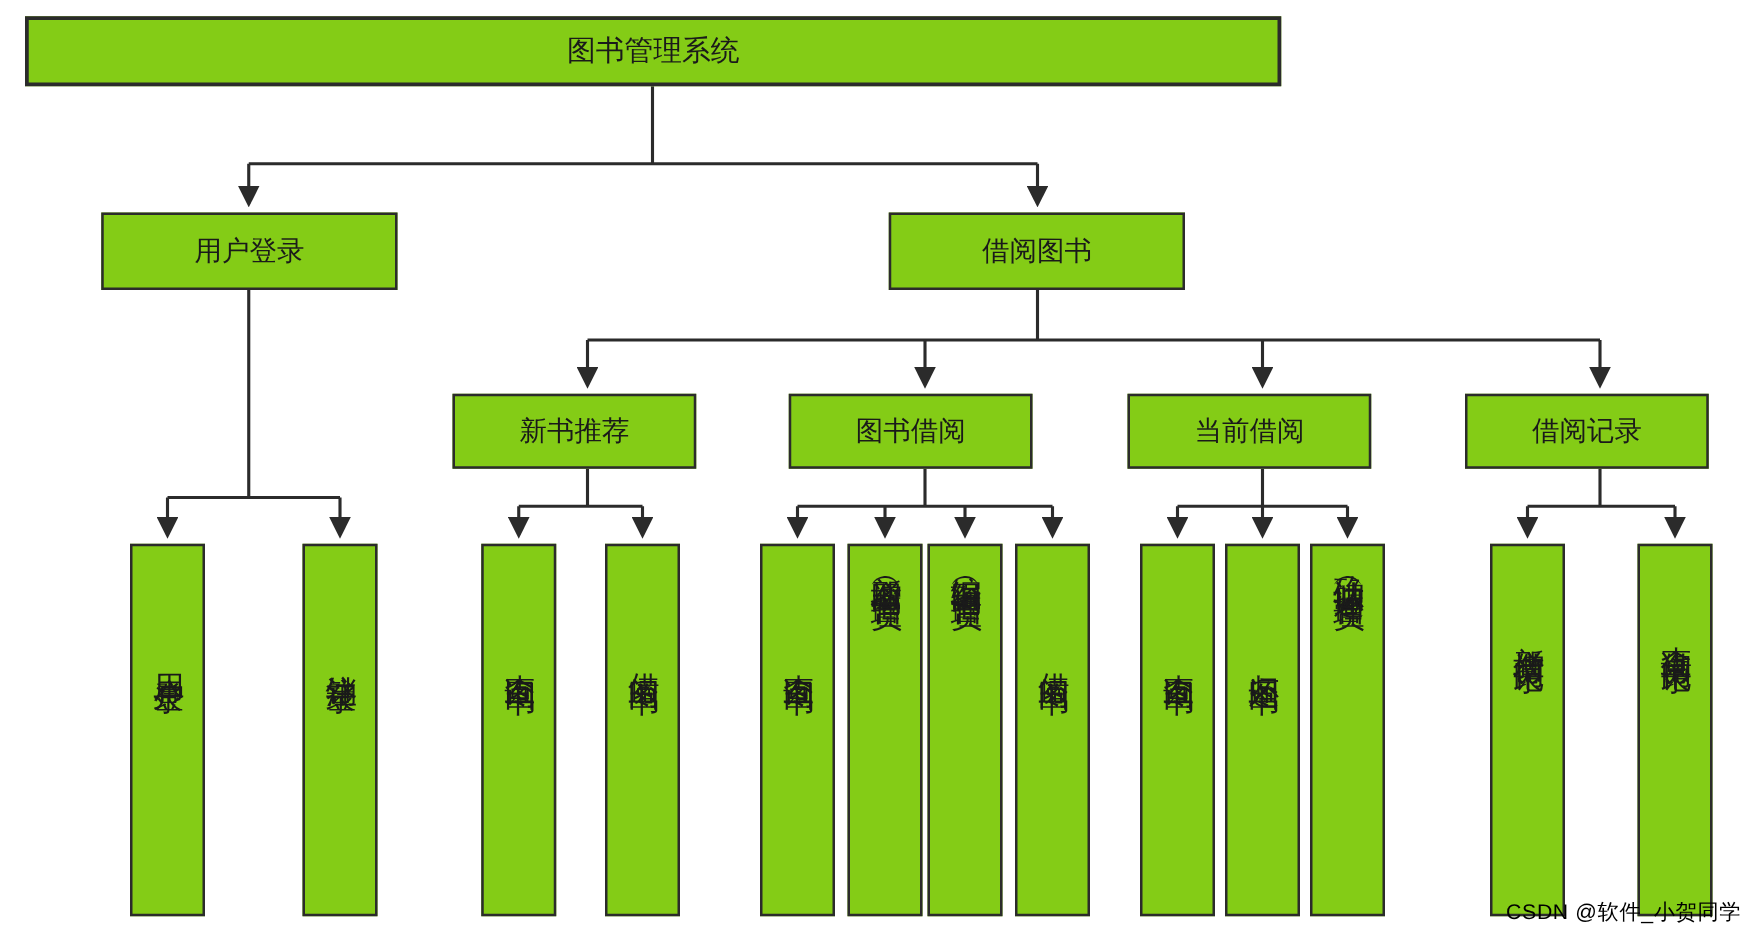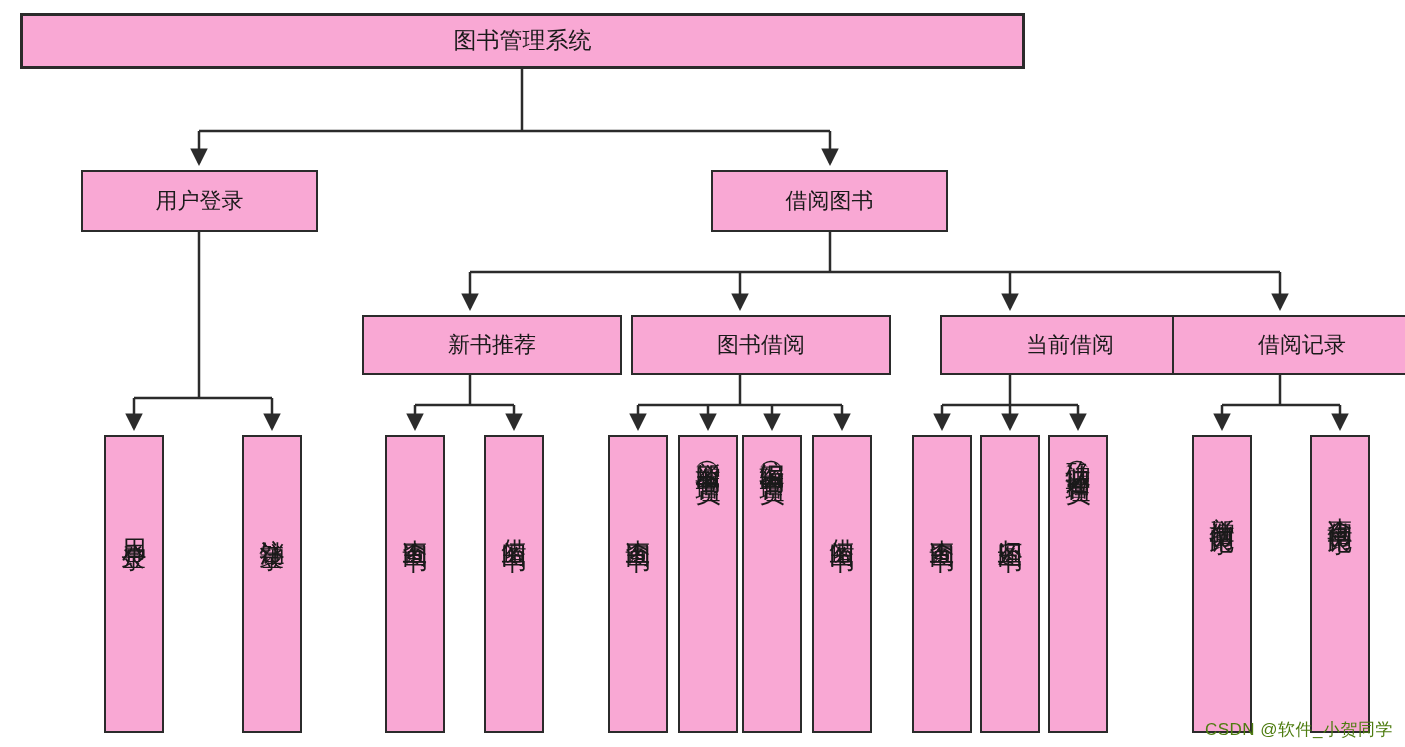--- a/index.html
+++ b/index.html
@@ -21,21 +21,21 @@
     position: absolute;
     left: 0;
     top: 0;
     width: 1405px;
     height: 747px;
     pointer-events: none;
   }
   .node {
     position: absolute;
     box-sizing: border-box;
-    background: #f9a8d4;
+    background: #84cc16;
     border: 2.5px solid #2b2b2b;
     display: flex;
     align-items: center;
     justify-content: center;
     color: #1a1a1a;
     z-index: 2;
   }
   .node-label {
     display: block;
     text-align: center;
@@ -48,21 +48,21 @@
     top: 13px;
     width: 1005px;
     height: 56px;
     border-width: 3px;
   }
   .lvl-root .node-label { font-size: 23px; }
   
   .lvl1 { top: 170px; height: 62px; width: 237px; }
   .lvl1 .node-label { font-size: 22px; }
   
-  .lvl2 { top: 315px; height: 60px; width: 260px; }
+  .lvl2 { top: 315px; height: 60px; width: 195px; }
   .lvl2 .node-label { font-size: 22px; }
   
   .leaf {
     top: 435px;
     height: 298px;
     width: 60px;
     align-items: flex-start;
     justify-content: center;
     padding-top: 4px;
     border-width: 2.5px;
@@ -77,21 +77,21 @@
     max-height: 286px;
   }
   .leaf.leaf-mid .node-label { margin-top: 78px; }
   .leaf.leaf-mid2 .node-label { margin-top: 56px; }
   .leaf.leaf-long .node-label { margin-top: 0px; }
   .watermark {
     position: absolute;
     right: 12px;
     bottom: 6px;
     font-size: 17px;
-    color: #4d7c0f;
+    color: #000000;
     letter-spacing: 0.5px;
     z-index: 5;
     white-space: nowrap;
   }
 </style>
 </head>
 <body>
 
 <div id="canvas">
 
@@ -155,21 +155,21 @@
   <div class="node lvl1" style="left:711px;">
     <span class="node-label">借阅图书</span>
   </div>
 
   <div class="node lvl2" style="left:362px;">
     <span class="node-label">新书推荐</span>
   </div>
   <div class="node lvl2" style="left:631px;">
     <span class="node-label">图书借阅</span>
   </div>
-  <div class="node lvl2" style="left:940px;">
+  <div class="node lvl2" style="left:902px;">
     <span class="node-label">当前借阅</span>
   </div>
   <div class="node lvl2" style="left:1172px;align-items:center;">
     <span class="node-label">借阅记录</span>
   </div>
 
   <div class="node leaf leaf-mid" style="left:104px;">
     <span class="node-label">用户登录</span>
   </div>
   <div class="node leaf leaf-mid" style="left:242px;">

